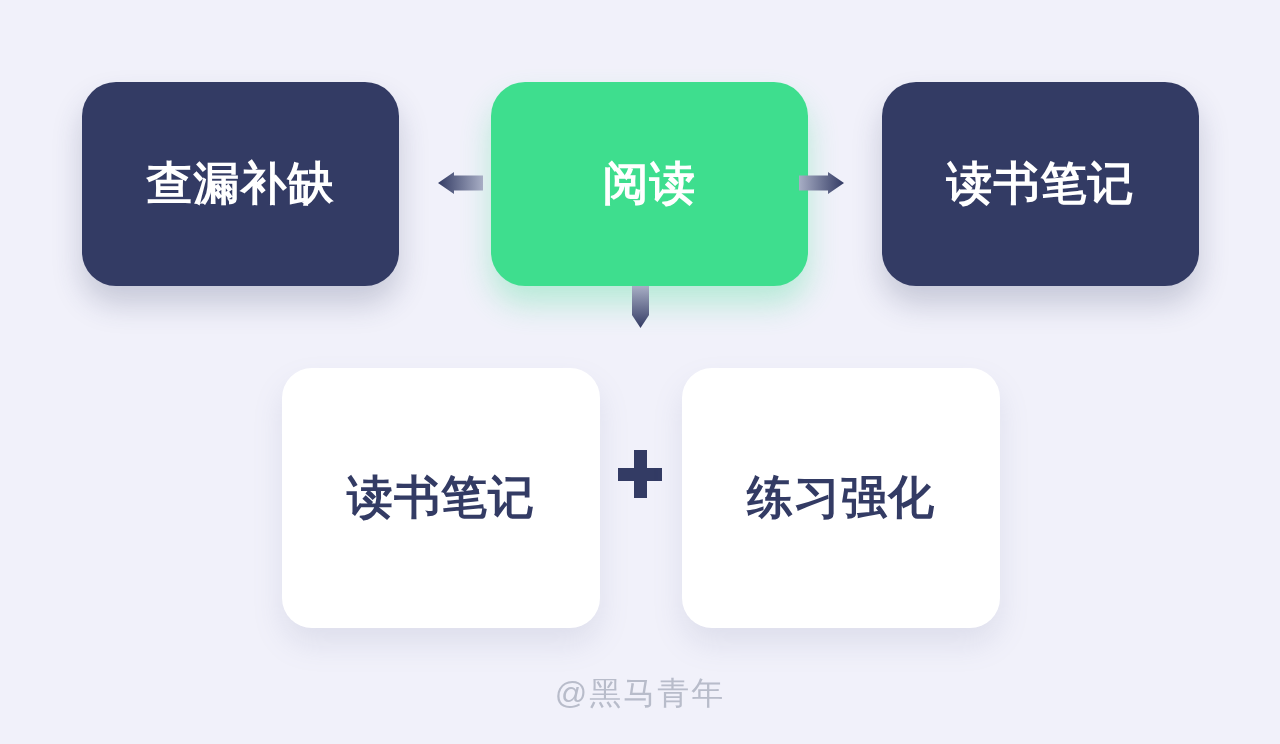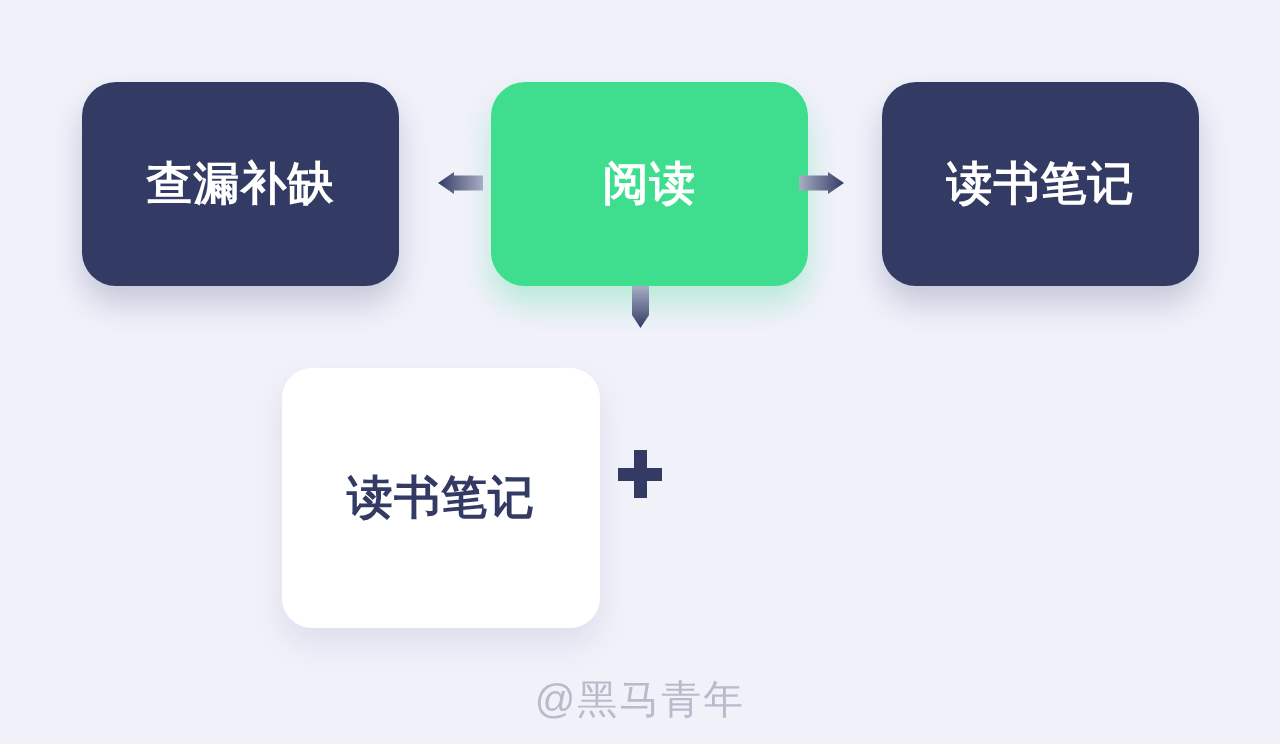--- a/index.html
+++ b/index.html
@@ -97,21 +97,21 @@
     width: 44px;
     height: 13px;
   }
 
   .watermark {
     position: absolute;
     left: 0;
     right: 0;
     top: 672px;
     text-align: center;
-    font-size: 40px;
+    font-size: 32px;
     font-weight: 500;
     color: #B8BCCA;
     letter-spacing: 2px;
     user-select: none;
   }
 </style>
 </head>
 <body>
 
 <div class="canvas">
@@ -159,16 +159,19 @@
   </svg>
 
   <div class="node node-mid node-bottom-left">
     <span>读书笔记</span>
   </div>
 
   <div class="plus-wrap">
     <span class="plus-icon"></span>
   </div>
 
+  <div class="node node-mid node-bottom-right">
+    <span>练习强化</span>
+  </div>
 
   <div class="watermark">@黑马青年</div>
 
 </div>
 
 </body></html>

